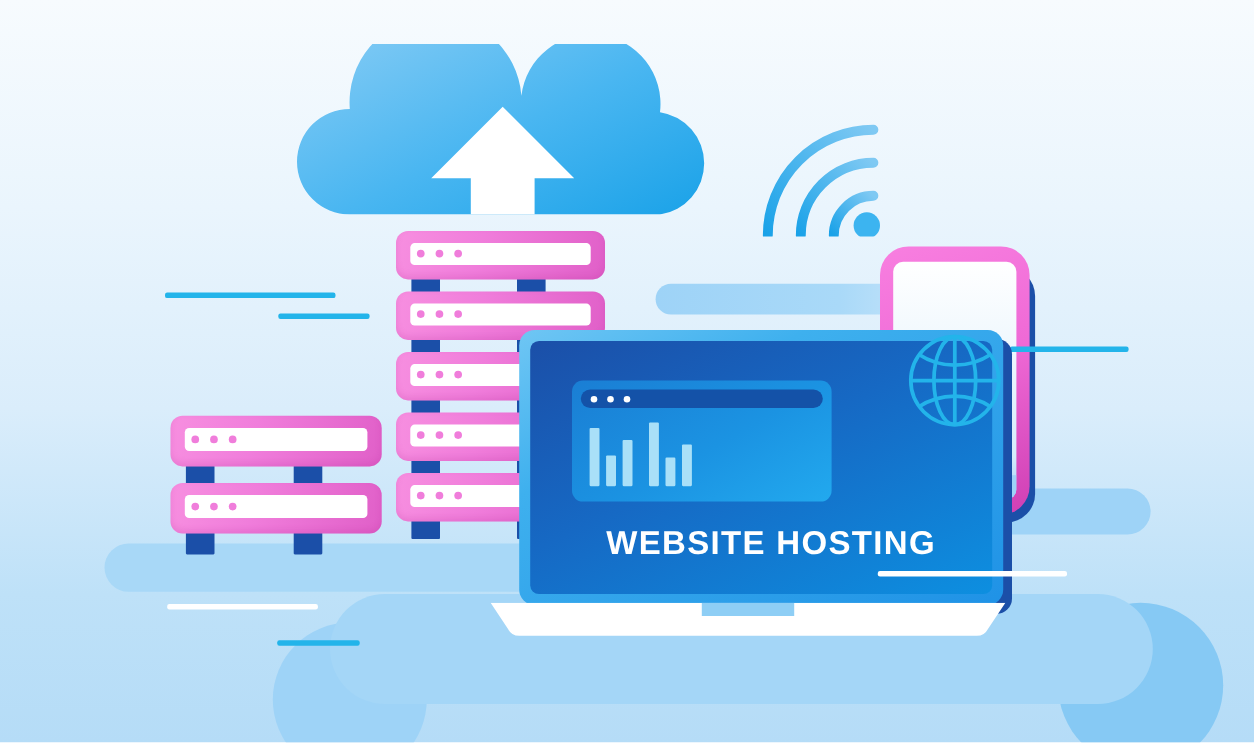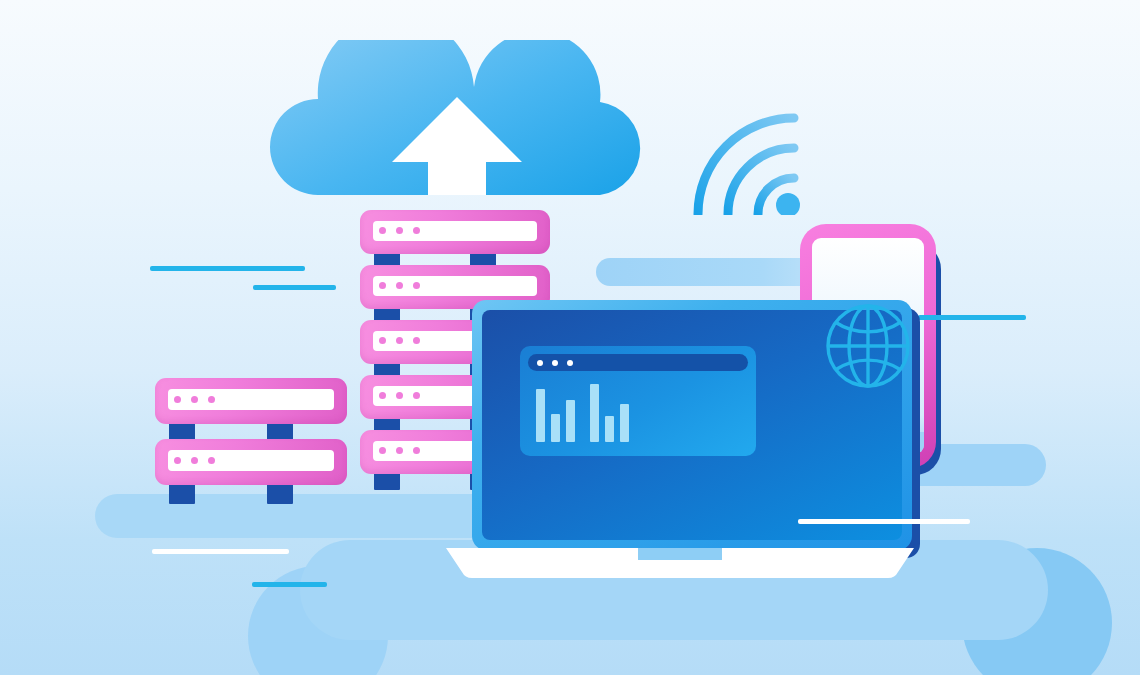--- a/index.html
+++ b/index.html
@@ -357,20 +357,21 @@
           <div id="browser-chart">
               <div class="bar" style="height: 53.36px;"></div>
               <div class="bar" style="height: 27.84px;"></div>
               <div class="bar" style="height: 41.76px;"></div>
               <div class="bar" style="height: 58px; margin-left: 9px;"></div>
               <div class="bar" style="height: 25.52px;"></div>
               <div class="bar" style="height: 38.28px;"></div>
             </div>
         </div>
 
+        <div id="laptop-caption">WEBSITE HOSTING</div>
       </div>
     </div>
 
     <svg id="laptop-base" viewBox="0 0 480 32" xmlns="http://www.w3.org/2000/svg">
       <path d="M6,0 L474,0 L458,24 Q455,30 448,30 L32,30 Q25,30 22,24 Z" fill="#ffffff"></path>
       <path d="M198,0 L282,0 L282,12 L198,12 Z" fill="#8ecef5"></path>
     </svg>
   </div>
 
   <div class="deco-line" id="line-laptop-white"></div>

